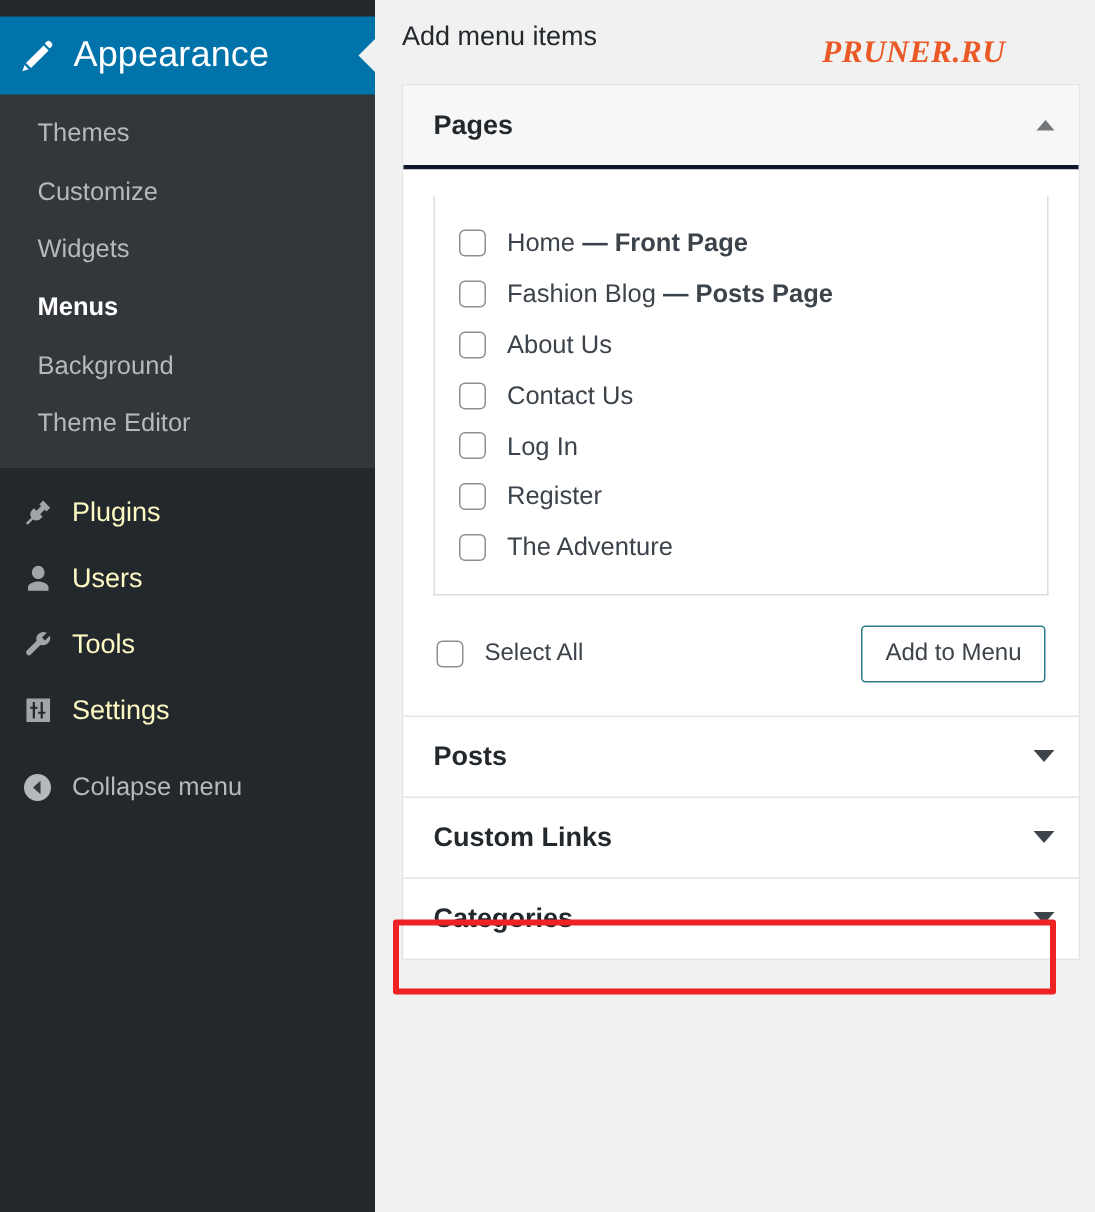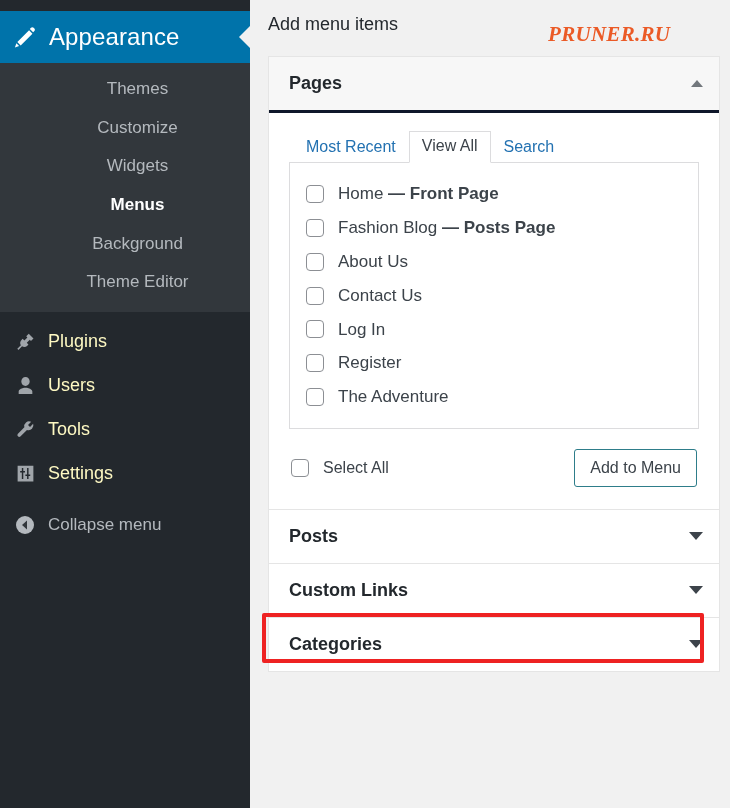--- a/index.html
+++ b/index.html
@@ -45,21 +45,20 @@
     width: 0; height: 0;
     border-top: 11px solid transparent;
     border-bottom: 11px solid transparent;
     border-right: 11px solid #f1f1f1;
   }
   .wp-icon { width: 24px; height: 24px; display:block; fill: #ffffff; }
 
   .submenu {
     background: #32373c;
     padding: 7px 0 10px 0;
-    text-align: center;
   }
   .submenu-item {
     display: block;
     padding: 7px 0 7px 25px;
     font-size: 17px;
     color: #b4b9be;
     line-height: 1.45;
     text-decoration: none;
     white-space: nowrap;
   }
@@ -325,25 +324,20 @@
 
     <div class="accordion">
 
       <div class="panel open">
         <div class="panel-header">
           <span class="panel-title">Pages</span>
           <span class="tri up"></span>
         </div>
         <div class="panel-body">
 
-          <div class="tabs">
-            <a class="tab">Most Recent</a>
-            <a class="tab active">View All</a>
-            <a class="tab">Search</a>
-          </div>
 
           <div class="list-box">
             <label class="li-row">
               <span class="cb"></span>
               <span class="li-label"><span>Home</span>&nbsp;<b>— Front Page</b></span>
             </label>
             <label class="li-row">
               <span class="cb"></span>
               <span class="li-label"><span>Fashion Blog</span>&nbsp;<b>— Posts Page</b></span>
             </label>

